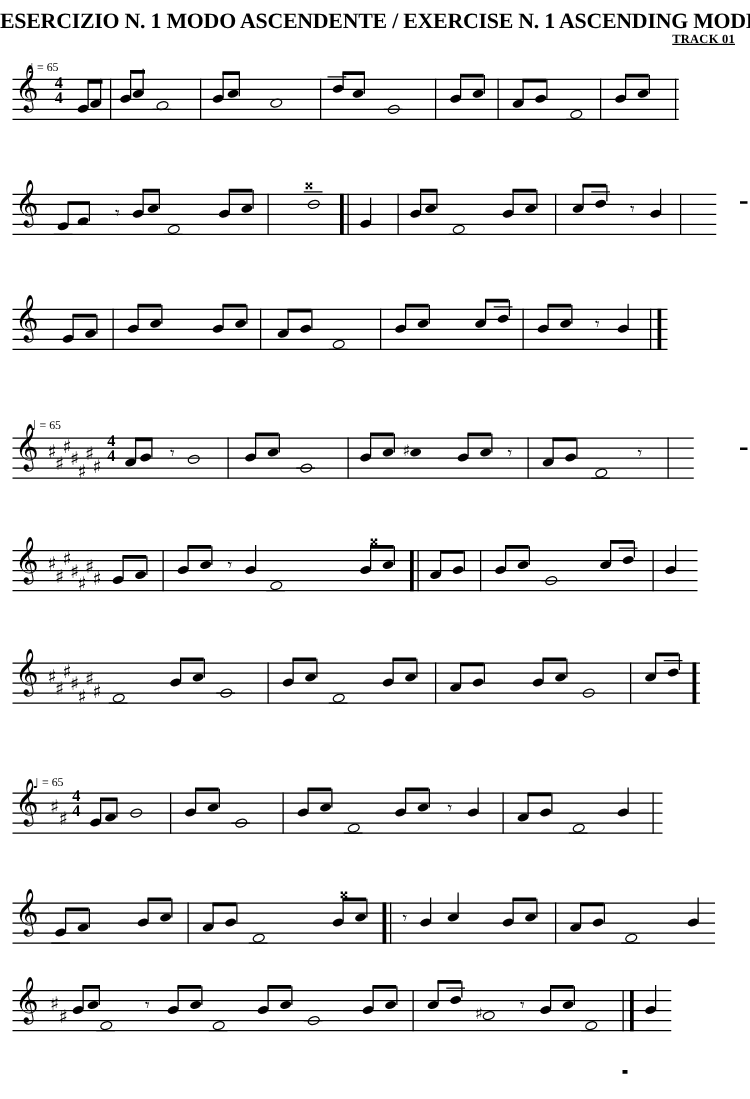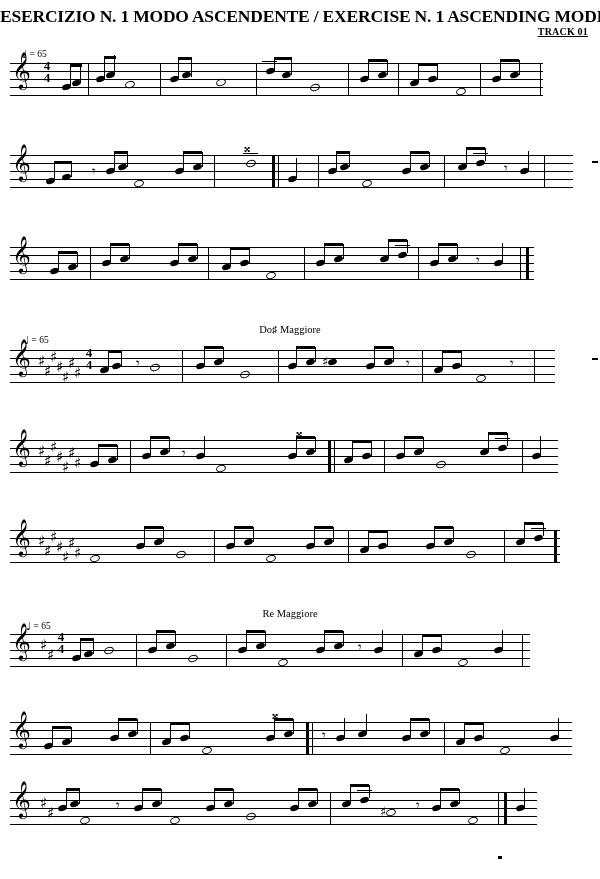--- a/index.html
+++ b/index.html
@@ -388,21 +388,20 @@
     <div class="beam" style="left:428px; top:-4px; width:19px;"></div>
     <div class="stem" style="left:428px; top:-3px; height:18px;"></div>
     <div class="stem" style="left:447px; top:-3px; height:15px;"></div>
     <div class="rest" style="left:466px; top:6px;">𝄾</div>
     <div class="note" style="left:484px; top:13px;"></div>
     <div class="stem" style="left:492px; top:-4px; height:20px;"></div>
     <div class="barline" style="left:510px;"></div>
     <div class="barline thick" style="left:516px;"></div>
   </div>
 
-  <div class="key-title" style="left:190px; top:324px; width:200px;">Do♯ Maggiore</div>
   <div class="tempo" style="left:24px; top:334px;">
     <span class="noteglyph">♩</span>
     <span>= 65</span>
   </div>
 
   <div class="system" style="left:10px; top:350px; width:545px;">
     <div class="staff-lines">
         <i></i>
         <i></i>
         <i></i>
@@ -597,21 +596,20 @@
 
     <div class="note" style="left:506px; top:9px;"></div>
     <div class="note" style="left:524px; top:5px;"></div>
     <div class="ledger" style="left:521px; top:-2px;"></div>
     <div class="beam" style="left:514px; top:-8px; width:19px;"></div>
     <div class="stem" style="left:514px; top:-7px; height:18px;"></div>
     <div class="stem" style="left:533px; top:-7px; height:13px;"></div>
     <div class="barline thick" style="left:544px;"></div>
   </div>
 
-  <div class="key-title" style="left:190px; top:608px; width:200px;">Re Maggiore</div>
   <div class="tempo" style="left:26px; top:620px;">
     <span class="noteglyph">♩</span>
     <span>= 65</span>
   </div>
 
   <div class="system" style="left:10px; top:634px; width:520px;">
     <div class="staff-lines">
         <i></i>
         <i></i>
         <i></i>

